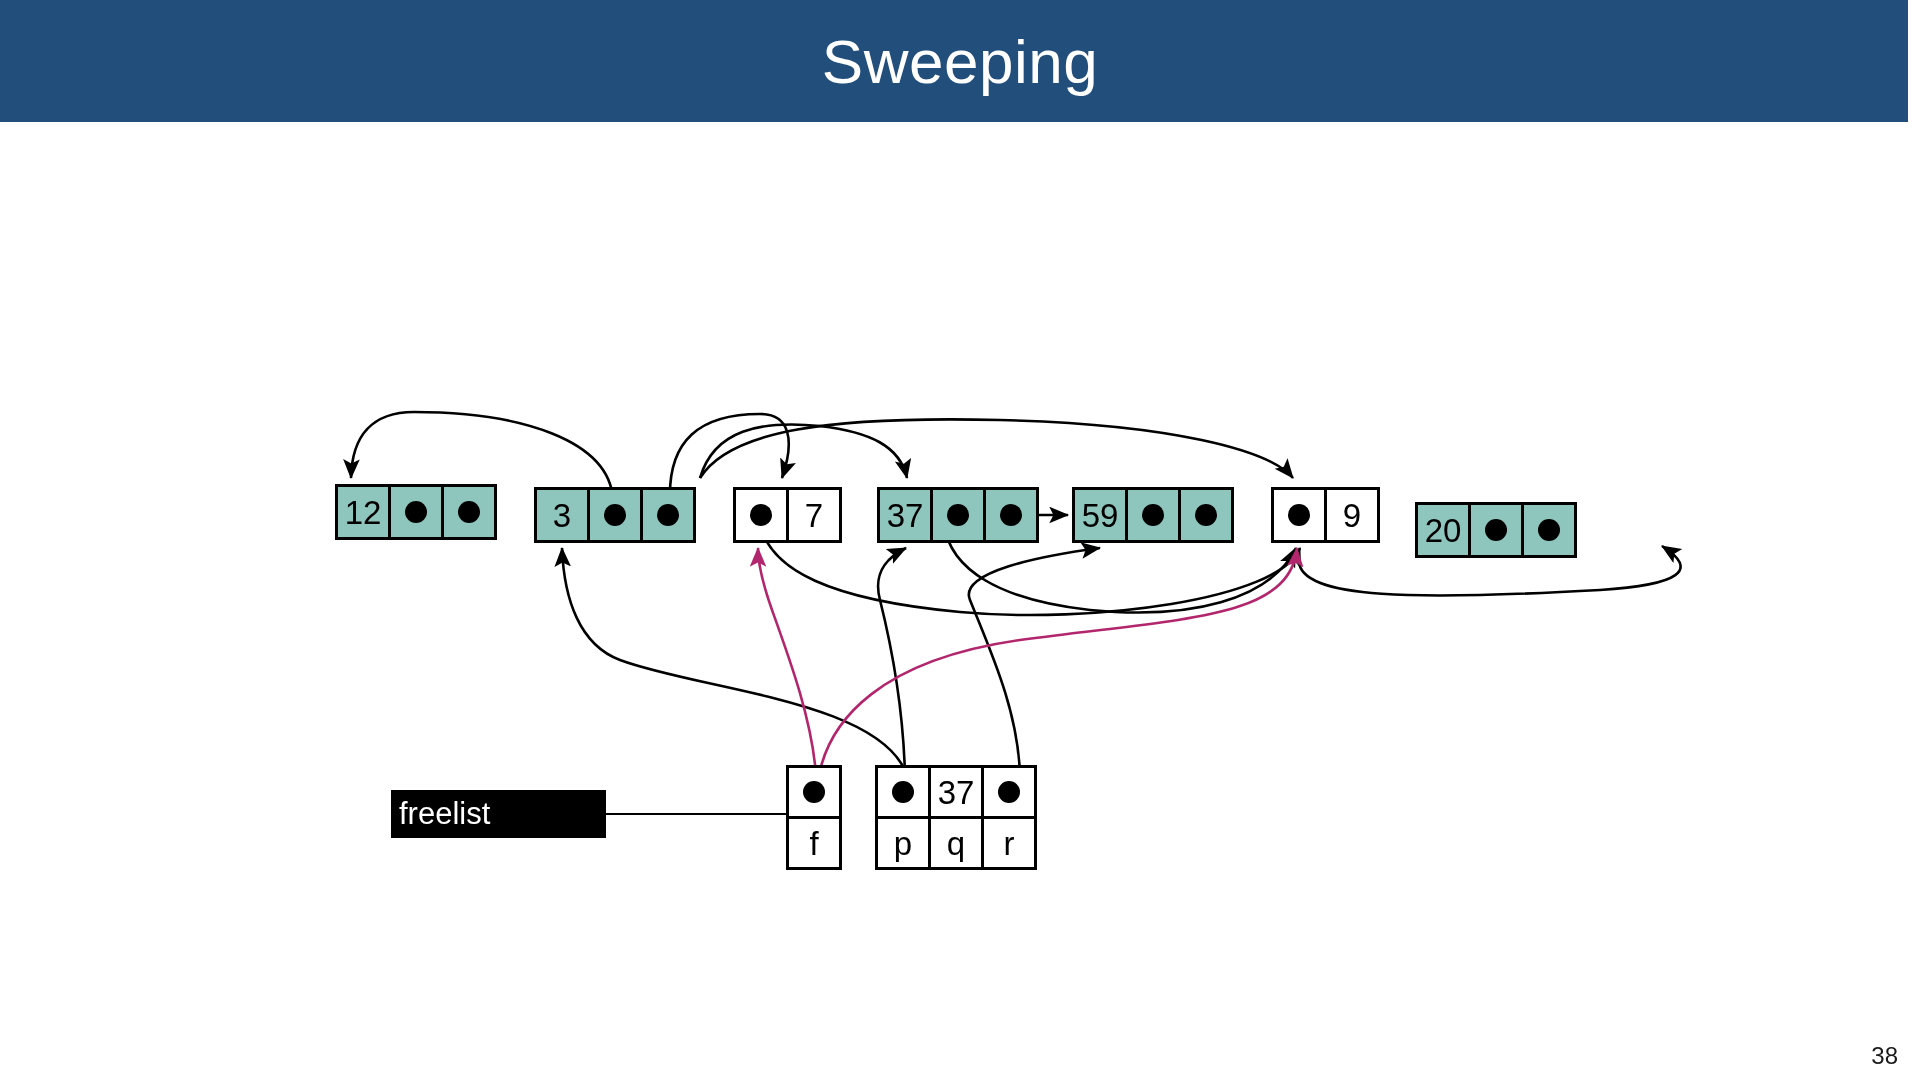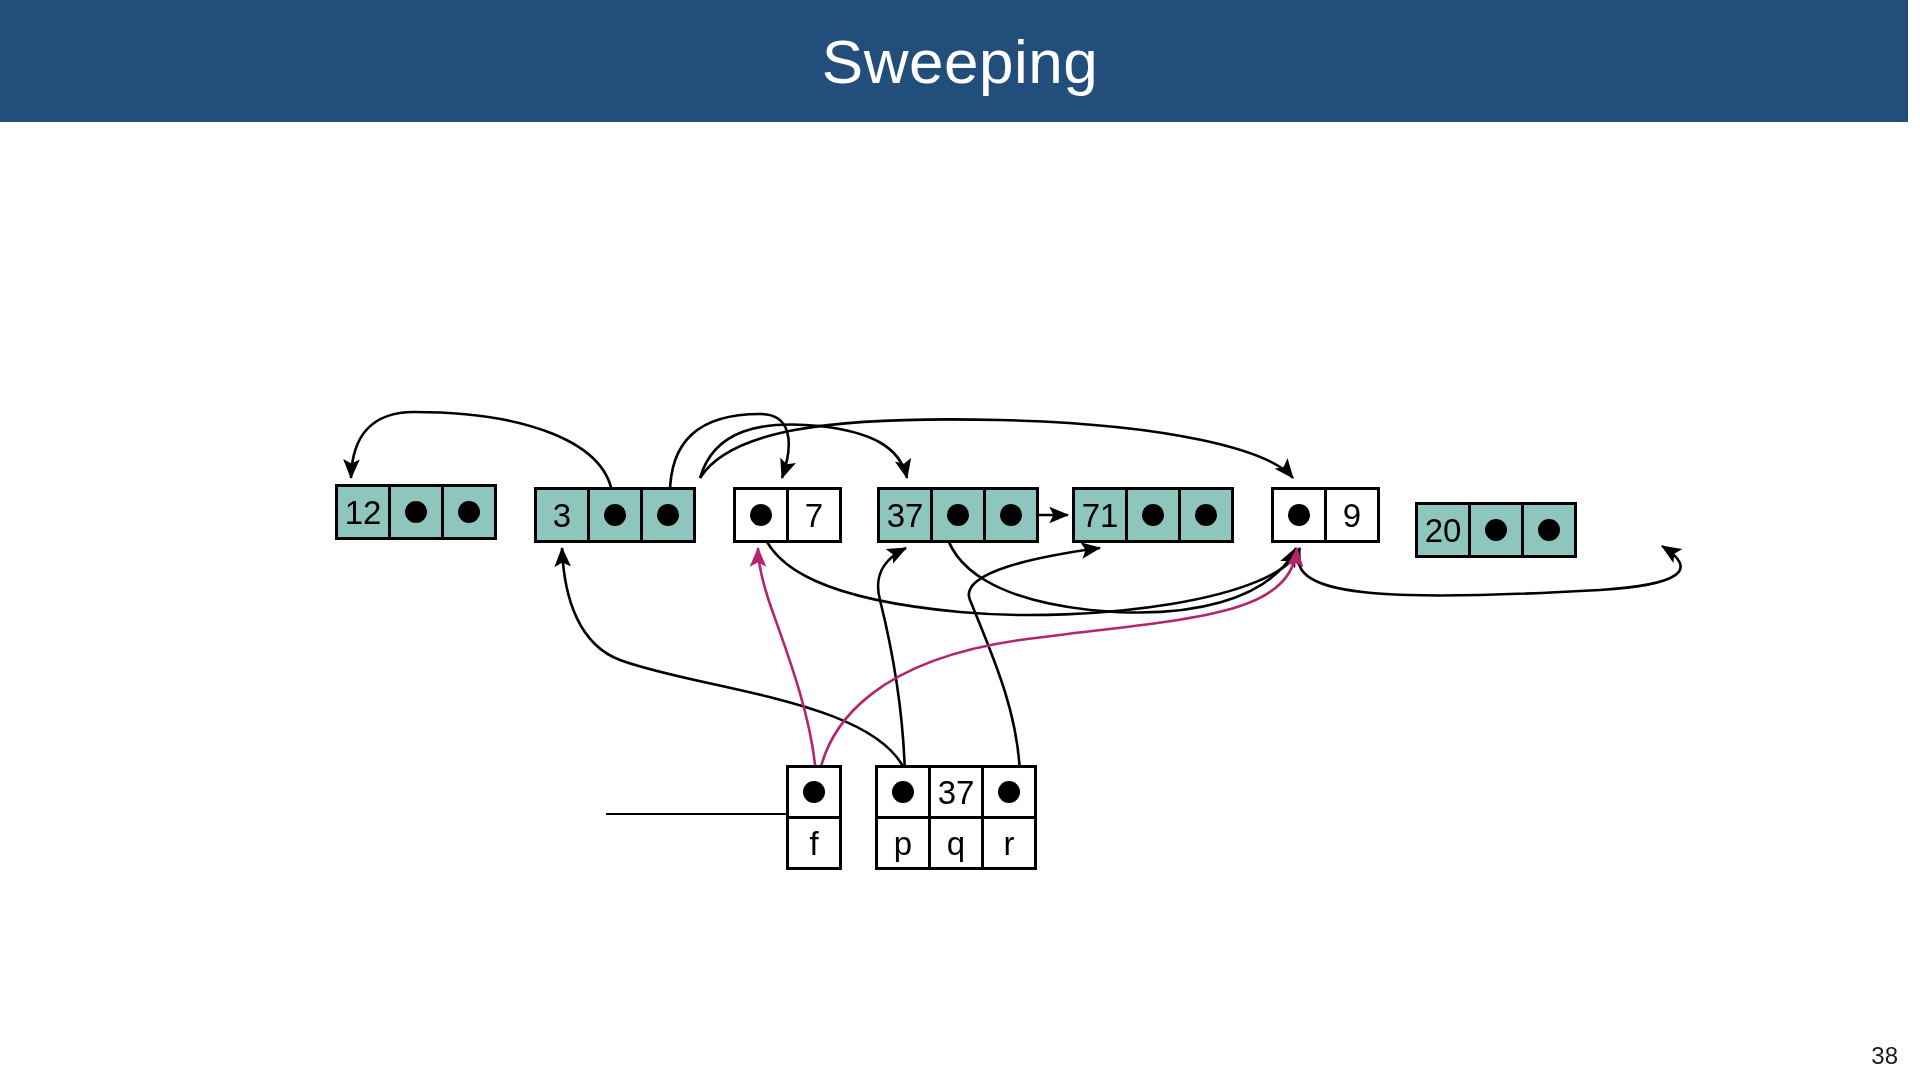--- a/index.html
+++ b/index.html
@@ -137,21 +137,21 @@
       <div class="block" style="left: 877px; top: 487px;">
         <div class="cell green">37</div>
         <div class="cell green">
           <span class="dot"></span>
         </div>
         <div class="cell green">
           <span class="dot"></span>
         </div>
       </div>
       <div class="block" style="left: 1072px; top: 487px;">
-        <div class="cell green">71</div>
+        <div class="cell green">59</div>
         <div class="cell green">
           <span class="dot"></span>
         </div>
         <div class="cell green">
           <span class="dot"></span>
         </div>
       </div>
       <div class="block" style="left: 1271px; top: 487px;">
         <div class="cell">
           <span class="dot"></span>
@@ -162,20 +162,23 @@
         <div class="cell green">20</div>
         <div class="cell green">
           <span class="dot"></span>
         </div>
         <div class="cell green">
           <span class="dot"></span>
         </div>
       </div>
     </div>
 
+  <div class="freelist-box" id="freelist-box" style="left: 391px; top: 790px; width: 215px; height: 48px;">
+    <span>freelist</span>
+  </div>
 
   <div id="struct-layer">
       <div class="struct" style="left: 786px; top: 765px;">
         <div class="struct-row">
           <div class="cell">
             <span class="dot"></span>
           </div>
         </div>
         <div class="struct-row">
           <div class="cell">f</div>

